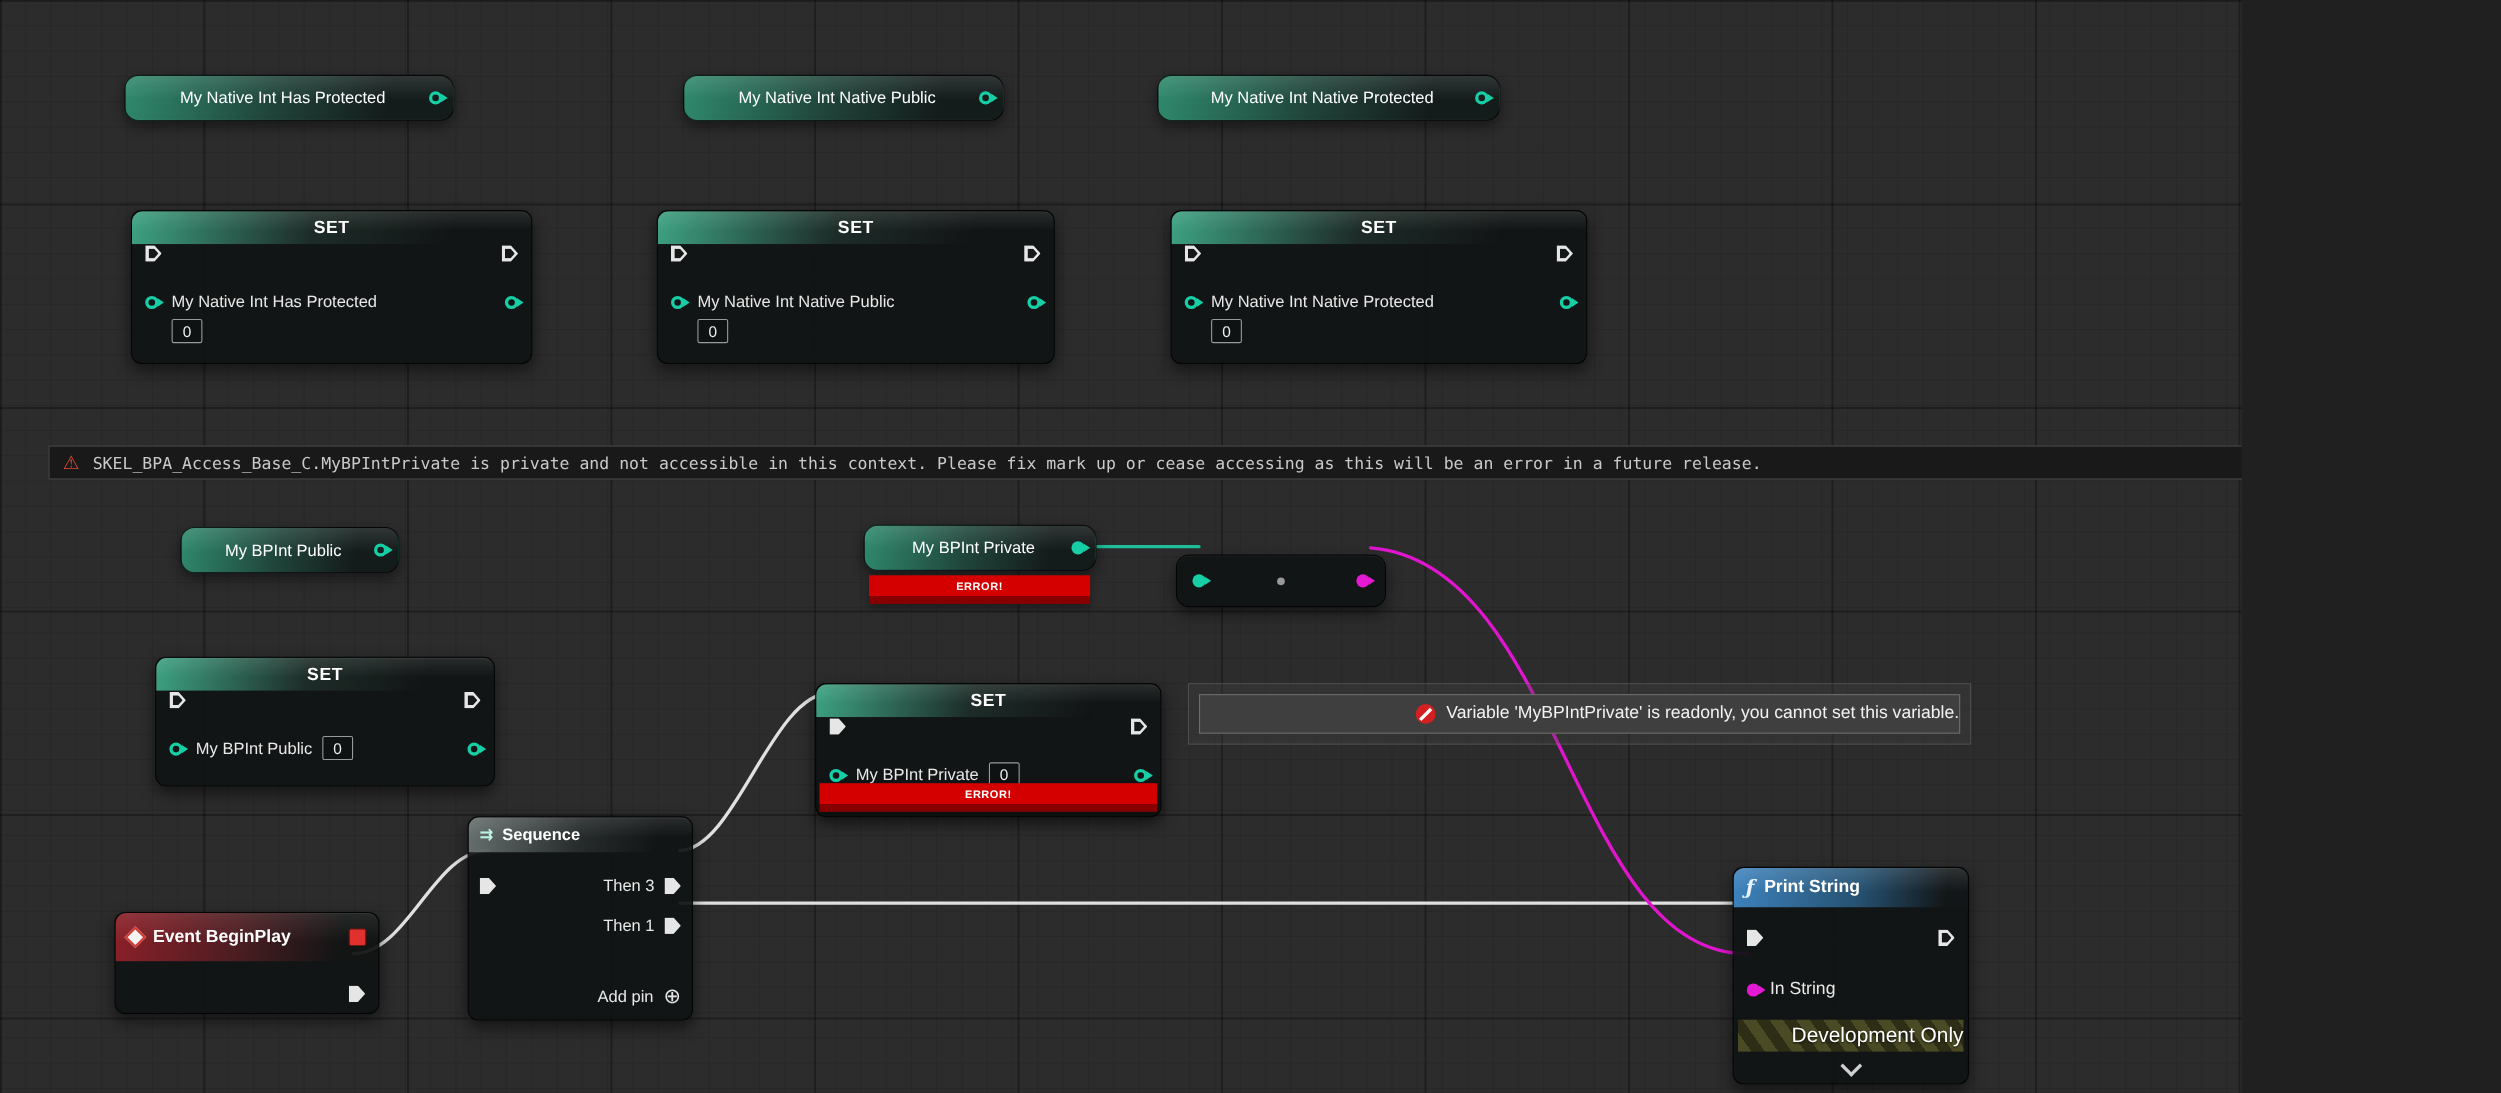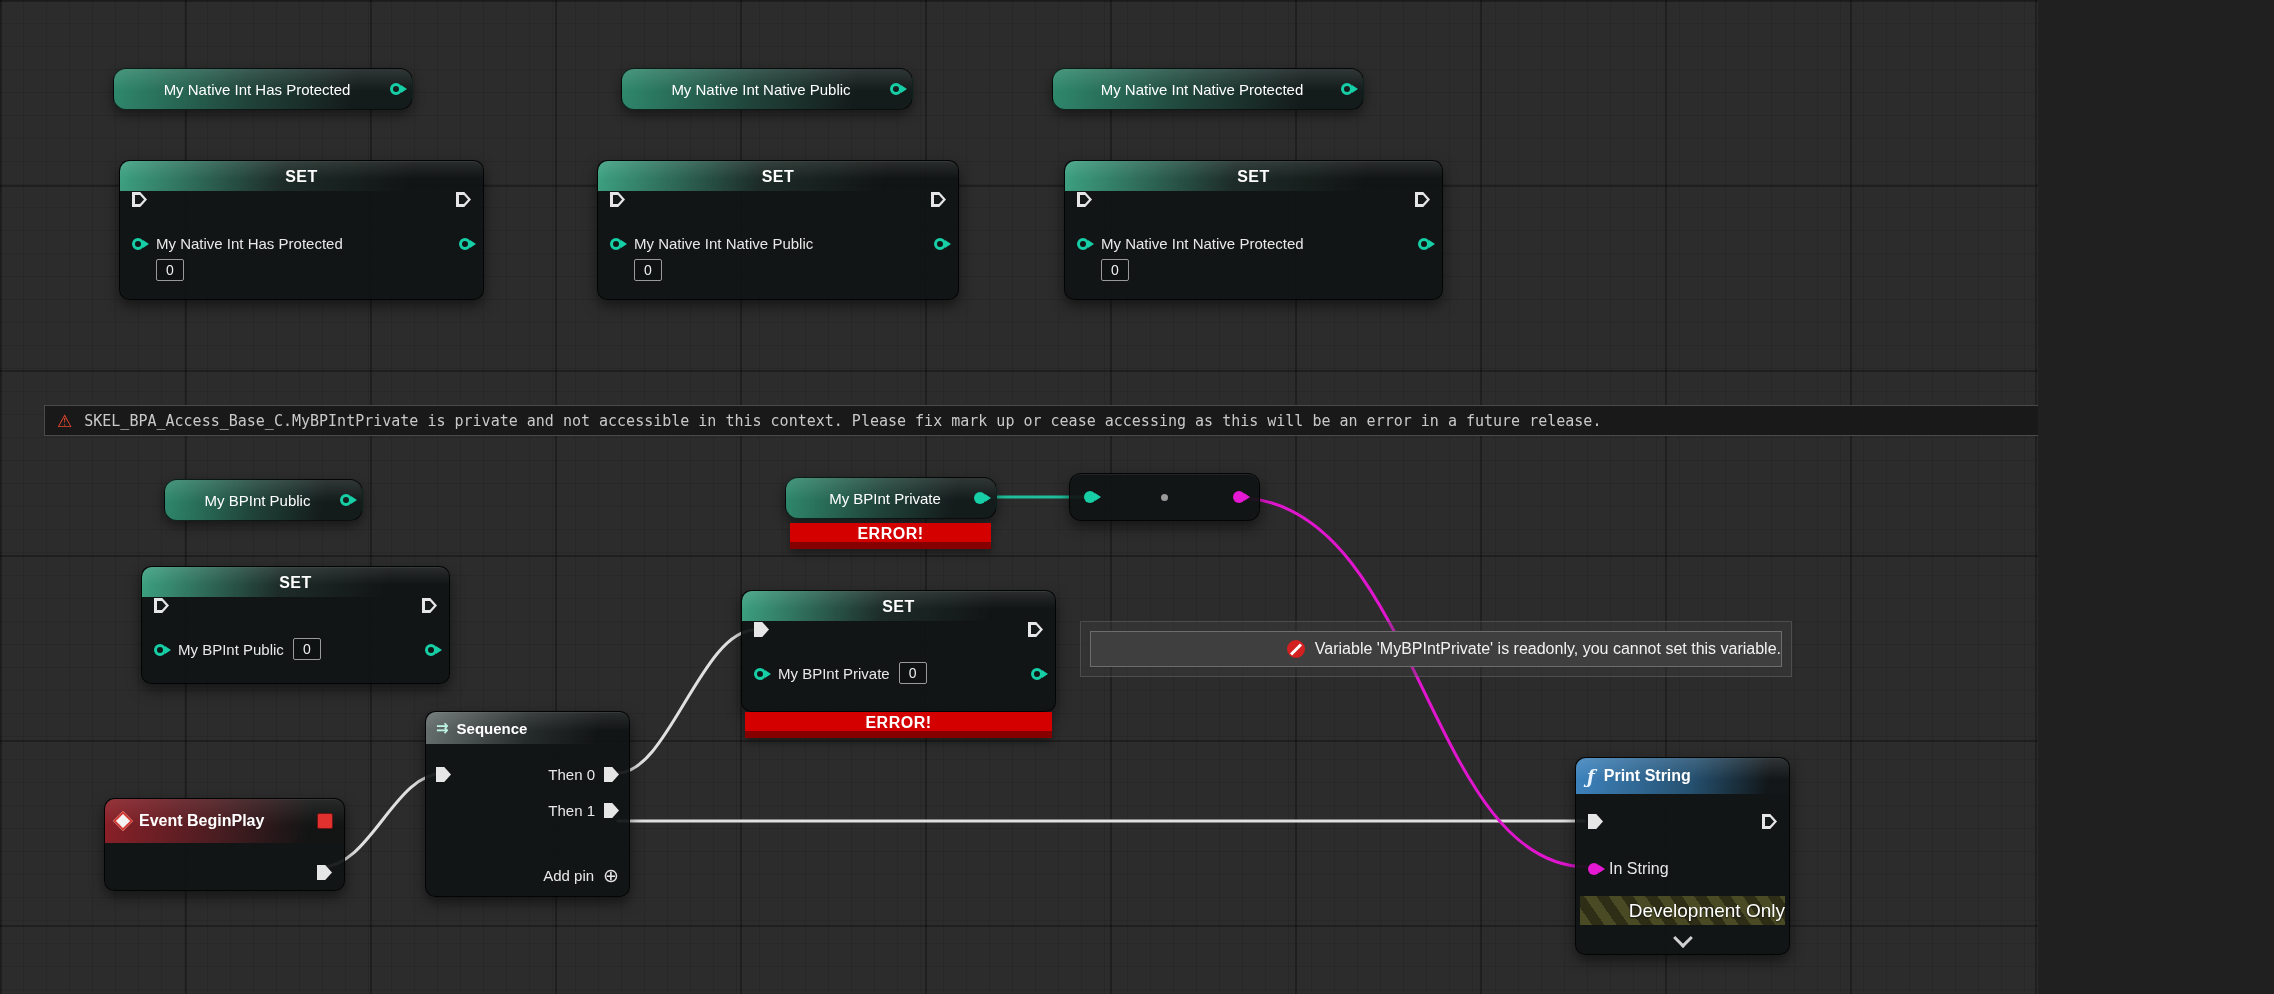--- a/index.html
+++ b/index.html
@@ -13,20 +13,21 @@
       linear-gradient(rgba(0,0,0,0.10) 1px, transparent 1px),
       linear-gradient(90deg, rgba(0,0,0,0.10) 1px, transparent 1px);
     background-size:185px 185px,185px 185px,23px 23px,23px 23px;
   }
   svg.wires{position:absolute;left:0;top:0;z-index:1;}
   .node{
     position:absolute;z-index:2;color:#e8e8e8;
     background:rgba(16,19,19,0.93);
     border:1px solid rgba(0,0,0,0.75);border-radius:10px;
     box-shadow:inset 0 1px 0 rgba(255,255,255,0.07), 0 6px 14px rgba(0,0,0,0.5);
+    margin-top:31px;
   }
   
   .getter{
     position:absolute;z-index:2;height:42px;border-radius:13px;
     display:flex;align-items:center;
     padding:0 10px 0 18px;box-sizing:border-box;
     background:
       linear-gradient(rgba(255,255,255,0.12), rgba(255,255,255,0) 55%),
       linear-gradient(100deg,#2f8a6d 0%, #20443a 45%, #141b1b 80%);
     border:1px solid rgba(0,0,0,0.75);
@@ -60,21 +61,21 @@
   .setnode .execR{position:absolute;right:12px;top:31px;}
   .setnode .pinL{position:absolute;left:12px;top:77px;}
   .setnode .pinR{position:absolute;right:12px;top:77px;}
   .setnode .plabel{position:absolute;left:36px;top:74px;font-size:15px;white-space:nowrap;}
   .valuebox{display:inline-block;min-width:12px;padding:1px 7px;border:1px solid #9a9a9a;
     background:#0e1212;font-size:14px;text-align:center;border-radius:2px;color:#efefef;line-height:18px;}
   .setnode.stacked .valuebox{position:absolute;left:36px;top:98px;}
   .setnode .inline-row{position:absolute;left:36px;top:71px;display:flex;align-items:center;gap:9px;font-size:15px;white-space:nowrap;}
   
   .error-banner{
-    position:absolute;z-index:2;text-align:center;color:#fff;font-weight:bold;font-size:16px;
+    position:absolute;z-index:2;text-align:center;color:#fff;font-weight:bold;font-size:10px;
     letter-spacing:.5px;height:26px;line-height:22px;
     background:linear-gradient(#d40000 72%, #870000 72%);
     box-shadow:0 4px 8px rgba(0,0,0,0.4);
   }
   
   .warnbar{
     position:absolute;z-index:3;display:flex;align-items:center;gap:12px;
     padding:0 12px;box-sizing:border-box;height:31px;
     background:#191919;border:1px solid #4a4a4a;
     font-family:"DejaVu Sans Mono","Liberation Mono",monospace;font-size:15px;color:#c9c9c9;white-space:nowrap;
@@ -260,21 +261,21 @@
     </div>
   </div>
 
   <div class="node" style="left:425px;top:711px;width:203px;height:184px">
     <div class="seq-header">
       <span class="seq-icon">⇉</span>
       <span>Sequence</span>
     </div>
     <span class="epin seq-in"></span>
     <div class="seq-row" style="top:54px">
-      <span>Then 0</span>
+      <span>Then 3</span>
       <span class="epin"></span>
     </div>
     <div class="seq-row" style="top:90px">
       <span>Then 1</span>
       <span class="epin"></span>
     </div>
     <div class="seq-row" style="top:155px">
       <span>Add pin</span>
       <span class="plus-icon">⊕</span>
     </div>

